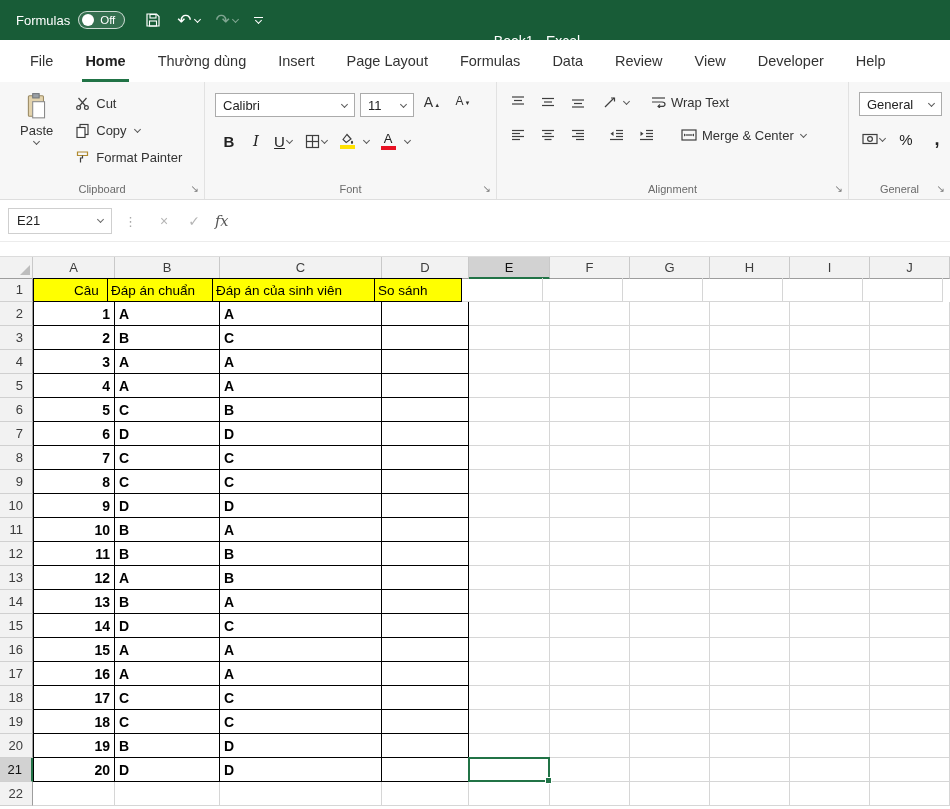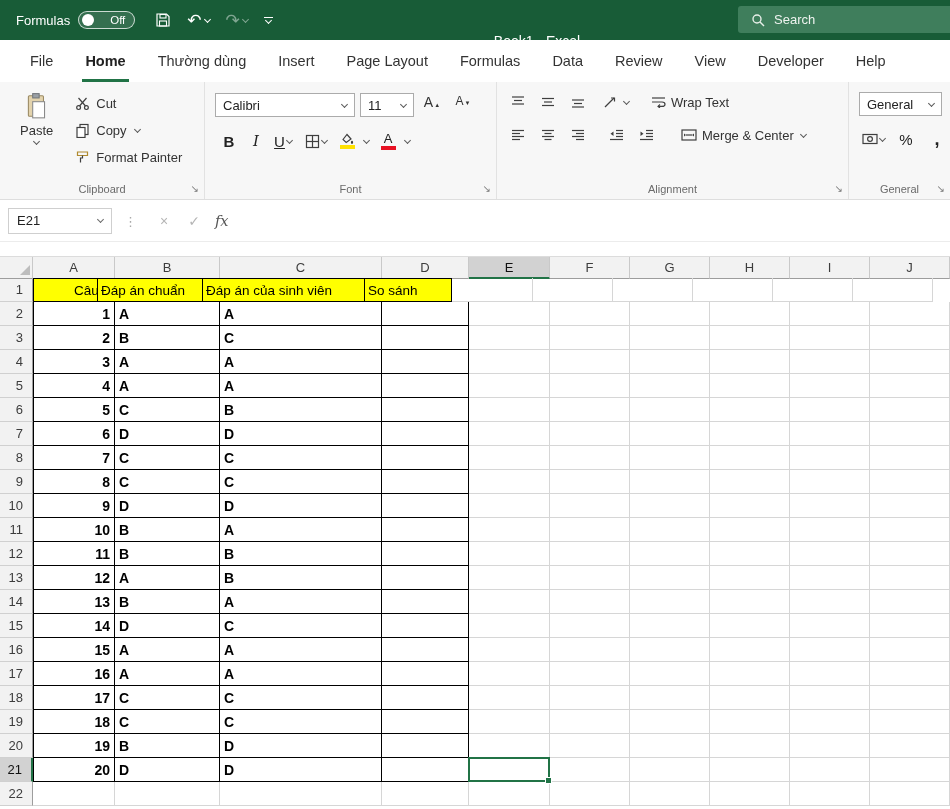--- a/index.html
+++ b/index.html
@@ -7,21 +7,21 @@
   body {
     font-family: "Liberation Sans", "DejaVu Sans", sans-serif;
     background: #fff; color: #262626;
     -webkit-font-smoothing: antialiased;
   }
   button { background: none; border: none; font: inherit; color: inherit; cursor: default; }
 
   
   .titlebar { position: relative; height: 40px; background: var(--titlebar-green, #185c37); display: flex; align-items: center; color: #fff; }
   .autosave { display: flex; align-items: center; gap: 8px; margin-left: 16px; font-size: 13px; }
-  .toggle { display: flex; align-items: center; gap: 16px; background: rgba(255,255,255,.12); border: 1px solid rgba(255,255,255,.75); border-radius: 10px; padding: 2px 9px 2px 3px; font-size: 11.5px; }
+  .toggle { display: flex; align-items: center; gap: 6px; background: rgba(255,255,255,.12); border: 1px solid rgba(255,255,255,.75); border-radius: 10px; padding: 2px 9px 2px 3px; font-size: 11.5px; }
   .knob { width: 12px; height: 12px; background: #fff; border-radius: 50%; }
   .qat { display: flex; align-items: center; gap: 16px; margin-left: 20px; }
   .qbtn { display: flex; align-items: center; gap: 3px; color: #fff; }
   .dim { opacity: .45; }
   .icon-glyph { font-family: "DejaVu Sans", sans-serif; }
   .undo-icon::after { content: "↶"; font-size: 17px; }
   .redo-icon::after { content: "↷"; font-size: 17px; }
   .chev { display: inline-block; width: 5px; height: 5px; border-right: 1.4px solid currentColor; border-bottom: 1.4px solid currentColor; transform: rotate(45deg); margin-top: -2px; }
   .qat-custom { display: flex; flex-direction: column; align-items: center; gap: 2px; }
   .qat-custom .bar { width: 9px; height: 1.5px; background: #fff; }
@@ -134,27 +134,20 @@
       <i class="chev" style="color:#fff"></i>
     </button>
     <button class="qbtn">
       <span class="qat-custom">
         <span class="bar"></span>
         <i class="chev" style="color:#fff"></i>
       </span>
     </button>
   </div>
   <div class="doc-title">Book1  -  Excel</div>
-  <div class="searchbox">
-    <svg width="14" height="14" viewBox="0 0 14 14">
-      <circle cx="6" cy="6" r="4" fill="none" stroke="#e8efe9" stroke-width="1.4"></circle>
-      <line x1="9" y1="9" x2="13" y2="13" stroke="#e8efe9" stroke-width="1.4"></line>
-    </svg>
-    <span>Search</span>
-  </div>
 </header>
 
 <nav class="tabsrow">
     <div class="rtab">File</div>
     <div class="rtab active">Home</div>
     <div class="rtab">Thường dùng</div>
     <div class="rtab">Insert</div>
     <div class="rtab">Page Layout</div>
     <div class="rtab">Formulas</div>
     <div class="rtab">Data</div>
@@ -416,21 +409,21 @@
       <div class="colhdr sel" style="width: 81px;">E</div>
       <div class="colhdr" style="width: 80px;">F</div>
       <div class="colhdr" style="width: 80px;">G</div>
       <div class="colhdr" style="width: 80px;">H</div>
       <div class="colhdr" style="width: 80px;">I</div>
       <div class="colhdr" style="width: 80px;">J</div>
     </div>
   <div class="sheet-body">
       <div class="grow">
         <div class="rowhdr">1</div>
-        <div class="cell th tt tl" style="width: 65px; padding-left: 40px;">Câu</div>
+        <div class="cell th tt tl" style="width: 75px; padding-left: 40px;">Câu</div>
         <div class="cell th tt" style="width: 105px;">Đáp án chuẩn</div>
         <div class="cell th tt" style="width: 162px;">Đáp án của sinh viên</div>
         <div class="cell th tt" style="width: 87px;">So sánh</div>
         <div class="cell gl" style="width: 81px;"></div>
         <div class="cell gl" style="width: 80px;"></div>
         <div class="cell gl" style="width: 80px;"></div>
         <div class="cell gl" style="width: 80px;"></div>
         <div class="cell gl" style="width: 80px;"></div>
         <div class="cell gl" style="width: 80px;"></div>
       </div>

